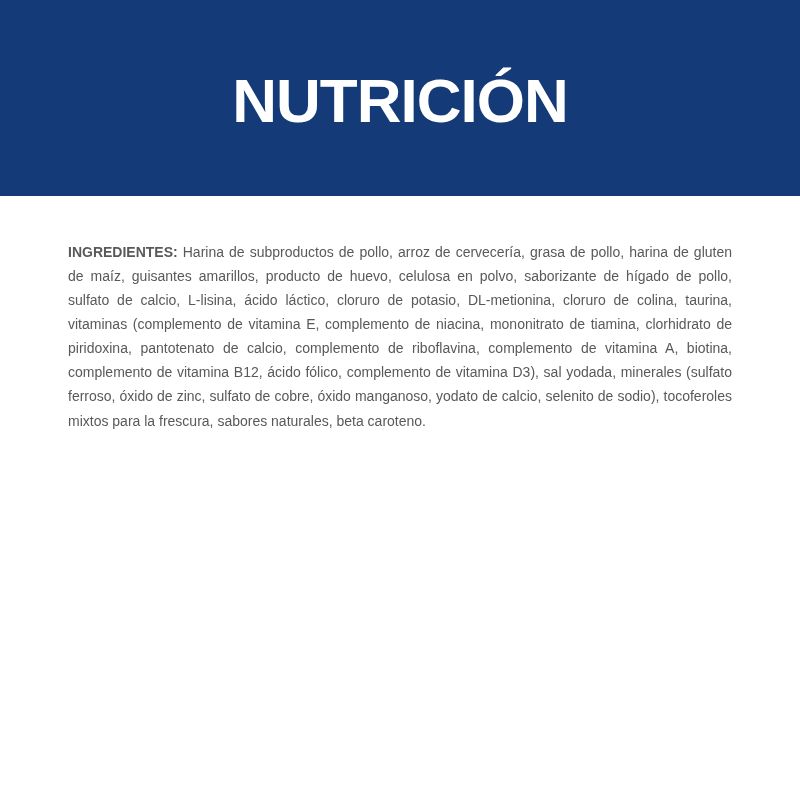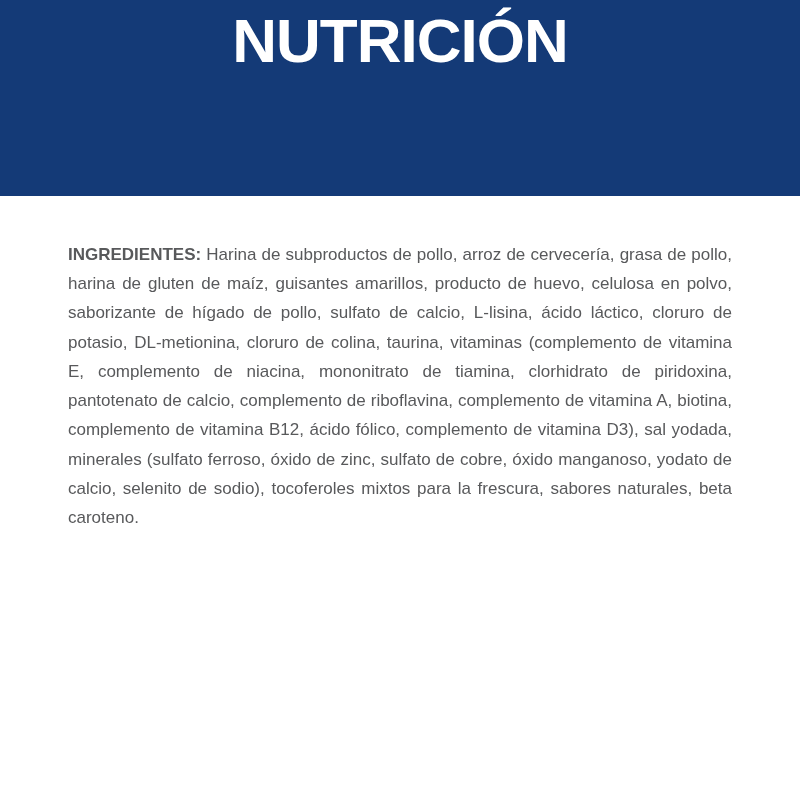--- a/index.html
+++ b/index.html
@@ -20,42 +20,42 @@
     background: #ffffff;
     box-sizing: border-box;
   }
   .banner {
     width: 800px;
     height: 196px;
     background: #143a77;
     display: flex;
     flex-direction: column;
     align-items: center;
-    justify-content: flex-start;
+    justify-content: center;
     box-sizing: border-box;
     padding-top: 6px;
   }
   .banner-line {
     color: #ffffff;
     font-family: "Liberation Sans", sans-serif;
     font-weight: bold;
     font-size: 62px;
     line-height: 1.12;
     letter-spacing: -1px;
     text-align: center;
     white-space: nowrap;
   }
   .content {
     padding: 44px 68px 0 68px;
     box-sizing: border-box;
   }
   .ingredients-paragraph {
     color: #58595b;
     font-family: "Liberation Sans", sans-serif;
-    font-size: 17px;
+    font-size: 14px;
     line-height: 1.72;
     text-align: justify;
     text-justify: inter-word;
     margin: 0;
   }
   .ingredients-label {
     font-weight: bold;
     color: #58595b;
   }
 </style>

